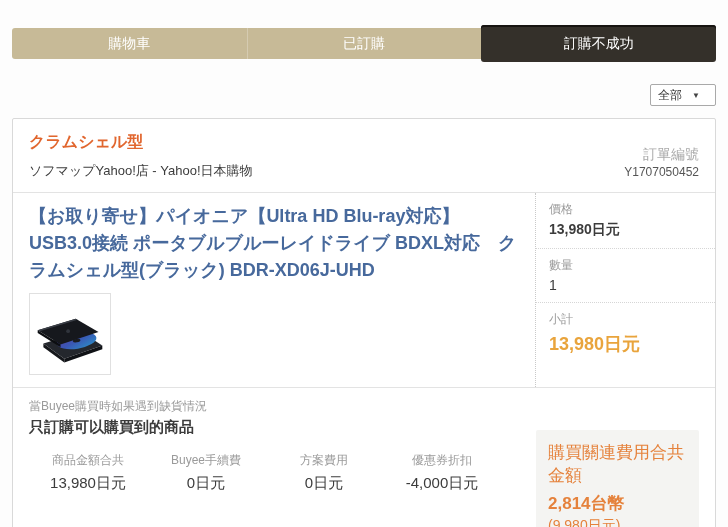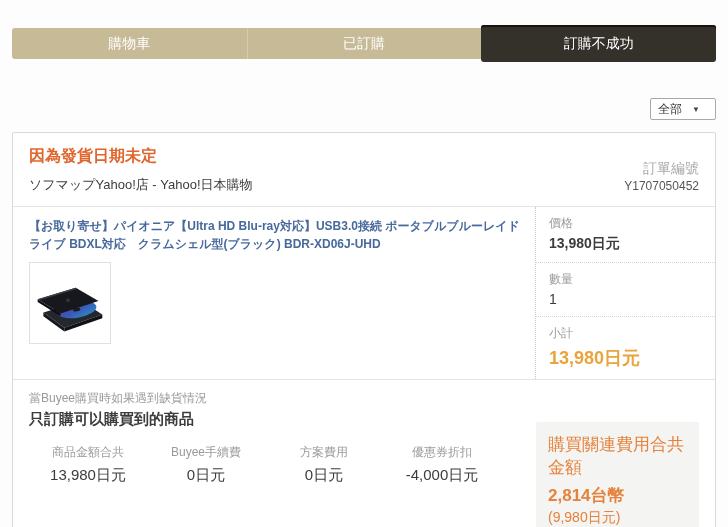--- a/index.html
+++ b/index.html
@@ -11,41 +11,41 @@
 
   
   .tabbar { display:flex; margin-top:14px; background:#c7ba97; border-radius:3px; height:31px; }
   .tab { flex:1; display:flex; align-items:center; justify-content:center;
     color:#ffffff; font-size:14px; cursor:pointer; position:relative; }
   .tab + .tab { box-shadow:inset 1px 0 0 rgba(255,255,255,0.25); }
   .tab.active { background:#34302a; border-radius:3px; height:37px; margin-top:-3px;
     box-shadow:inset 0 2px 0 #171411; }
 
   
-  .filter-row { display:flex; justify-content:flex-end; margin-top:39px; }
+  .filter-row { display:flex; justify-content:flex-end; margin-top:25px; }
   .select { display:flex; align-items:center; gap:10px; border:1px solid #a9a9a9;
     border-radius:2px; background:#fff; height:22px; padding:0 7px; font-size:12px;
     color:#333; cursor:pointer; min-width:66px; }
   .select .caret { font-size:8px; color:#444; }
 
   
   .card { margin-top:12px; background:#ffffff; border:1px solid #d9d9d9; border-radius:2px; }
 
   .card-head { display:flex; justify-content:space-between; align-items:flex-end;
     padding:13px 16px 12px 16px; border-bottom:1px solid #e3e3e3; }
   .status-msg { font-size:16px; font-weight:bold; color:#e1662e; }
   .store-name { font-size:13px; color:#3c3c3c; margin-top:9px; }
   .order-no { text-align:right; line-height:1.35; }
   .order-no .lbl { font-size:14px; color:#aaaaaa; }
   .order-no .val { font-size:12px; color:#555555; }
 
   
   .product-row { display:flex; }
   .product-main { flex:1; padding:10px 14px 12px 16px; }
-  .product-title { font-size:12px; font-weight:bold; color:#47699c; line-height:1.5;
+  .product-title { font-size:18px; font-weight:bold; color:#47699c; line-height:1.5;
     cursor:pointer; }
   .product-thumb { margin-top:9px; width:82px; height:82px; border:1px solid #e0e0e0;
     background:#fff; display:flex; align-items:center; justify-content:center; }
   .price-col { width:180px; border-left:1px dotted #c9c9c9; }
   .price-cell { padding:8px 12px 9px 13px; }
   .price-cell + .price-cell { border-top:1px dotted #d6d6d6; }
   .cell-label { font-size:12px; color:#9a9a9a; }
   .cell-value { font-size:14px; font-weight:bold; color:#3c3c3c; margin-top:3px; }
   .cell-value.qty { font-weight:normal; }
   .cell-value.subtotal { color:#e9a43c; font-size:18px; margin-top:4px; }
@@ -80,21 +80,21 @@
     <div class="select">
       <span>全部</span>
       <span class="caret">▼</span>
     </div>
   </div>
 
   <div class="card">
 
     <div class="card-head">
       <div>
-        <div class="status-msg">因為發貨日期未定</div>
+        <div class="status-msg">クラムシェル型</div>
         <div class="store-name">ソフマップYahoo!店 - Yahoo!日本購物</div>
       </div>
       <div class="order-no">
         <div class="lbl">訂單編號</div>
         <div class="val">Y1707050452</div>
       </div>
     </div>
 
     <div class="product-row">
       <div class="product-main">

